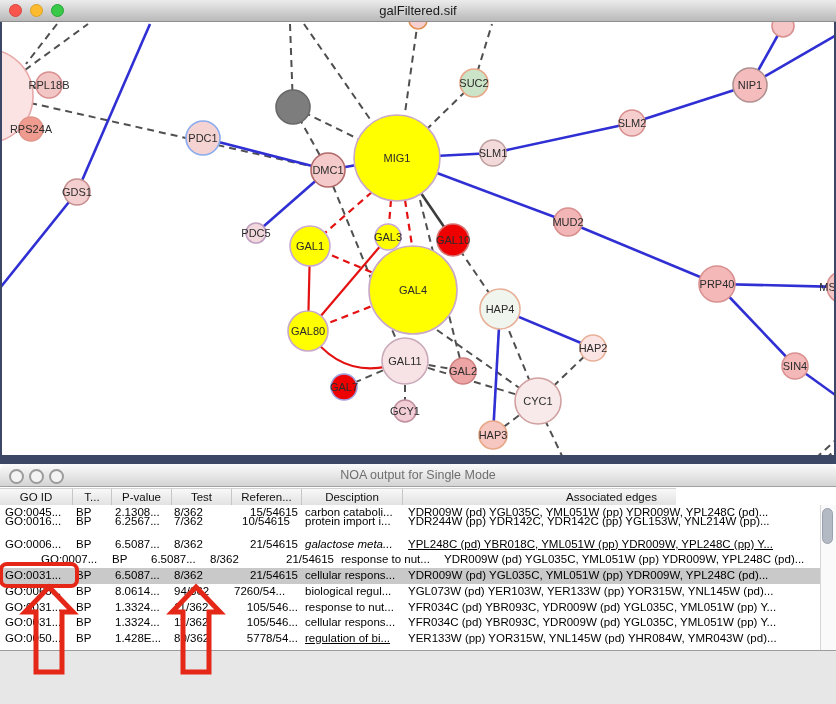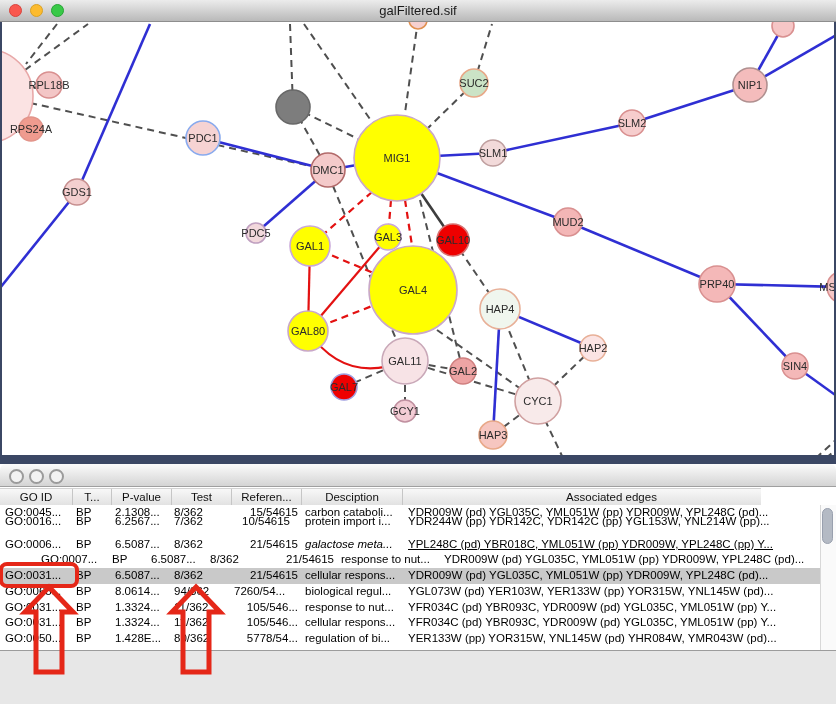--- a/index.html
+++ b/index.html
@@ -17,21 +17,21 @@
   #border-left{left:0}
   #border-right{left:834px}
   #dark-band{position:absolute;top:455px;left:0;width:836px;height:9px;background:#3b4764}
   
   #noa-titlebar{position:absolute;top:464px;left:0;width:836px;height:23px;
     background:linear-gradient(#fbfbfb,#d4d4d4);border-bottom:1px solid #9f9f9f;
     border-radius:6px 6px 0 0;box-sizing:border-box}
   .noa-circle{position:absolute;width:11px;height:11px;border:2px solid #9b9b9b;border-radius:50%;background:#f3f3f3;top:5px}
   #noa-c1{left:9px}#noa-c2{left:29px}#noa-c3{left:49px}
   #noa-title{position:absolute;left:0;width:100%;text-align:center;top:4px;font-size:12.5px;color:#6f6f6f}
-  #thead{position:absolute;top:488px;left:0;width:761px;height:16px;
+  #thead{position:absolute;top:488px;left:0;width:676px;height:16px;
     background:linear-gradient(#f8f8f8,#e2e2e2);border-top:1px solid #d2d2d2;border-bottom:1px solid #b2b2b2}
   .hcell{position:absolute;top:0;height:16px;line-height:16px;font-size:11.5px;color:#111;
     text-align:center;border-right:1px solid #c6c6c6;overflow:hidden;box-sizing:border-box}
   #tbody{position:absolute;top:505px;left:0;width:836px;height:145px;background:#fff;overflow:hidden}
   .trow{position:absolute;left:0;width:820px;height:15.75px}
   .trow.selected{background:#c9c9c9}
   .tcell{position:absolute;top:0;height:15.75px;line-height:15.6px;font-size:11.5px;color:#000;
     white-space:nowrap;overflow:hidden}
   #vscroll{position:absolute;left:820px;top:505px;width:16px;height:145px;background:#fafafa;
     border-left:1px solid #d8d8d8;box-sizing:border-box}
@@ -169,20 +169,21 @@
     </svg>
 </div>
 <div class="side-border" id="border-left"></div>
 <div class="side-border" id="border-right"></div>
 <div id="dark-band"></div>
 
 <div id="noa-titlebar">
   <div class="noa-circle" id="noa-c1"></div>
   <div class="noa-circle" id="noa-c2"></div>
   <div class="noa-circle" id="noa-c3"></div>
+  <div id="noa-title">NOA output for Single Mode</div>
 </div>
 
 <div id="thead">
     <div class="hcell" style="left: 0px; width: 73px;">GO ID</div>
     <div class="hcell" style="left: 73px; width: 39px;">T...</div>
     <div class="hcell" style="left: 112px; width: 60px;">P-value</div>
     <div class="hcell" style="left: 172px; width: 60px;">Test</div>
     <div class="hcell" style="left: 232px; width: 70px;">Referen...</div>
     <div class="hcell" style="left: 302px; width: 101px;">Desciption</div>
     <div class="hcell" style="left: 403px; width: 417px; border-right: none;">Associated edges</div>
@@ -259,21 +260,21 @@
       <div class="tcell" style="left: 234px; width: 64px; text-align: right;">105/546...</div>
       <div class="tcell" style="left: 305px; width: 94px; text-align: left;">cellular respons...</div>
       <div class="tcell" style="left: 408px; width: 408px; text-align: left;">YFR034C (pd) YBR093C, YDR009W (pd) YGL035C, YML051W (pp) Y...</div>
     </div>
     <div class="trow" style="top: 126px;">
       <div class="tcell" style="left: 5px; width: 64px; text-align: left;">GO:0050...</div>
       <div class="tcell" style="left: 76px; width: 32px; text-align: left;">BP</div>
       <div class="tcell" style="left: 115px; width: 53px; text-align: left;">1.428E...</div>
       <div class="tcell" style="left: 174px; width: 54px; text-align: left;">80/362</div>
       <div class="tcell" style="left: 234px; width: 64px; text-align: right;">5778/54...</div>
-      <div class="tcell" style="left: 305px; width: 94px; text-align: left;">regulation of bi...</div>
+      <div class="tcell" style="left: 305px; width: 94px; text-align: left; text-decoration: underline;">regulation of bi...</div>
       <div class="tcell" style="left: 408px; width: 408px; text-align: left;">YER133W (pp) YOR315W, YNL145W (pd) YHR084W, YMR043W (pd)...</div>
     </div>
   </div>
 <div id="vscroll"></div>
 <div id="vthumb"></div>
 
 <div id="footer">
   
   
 </div>

